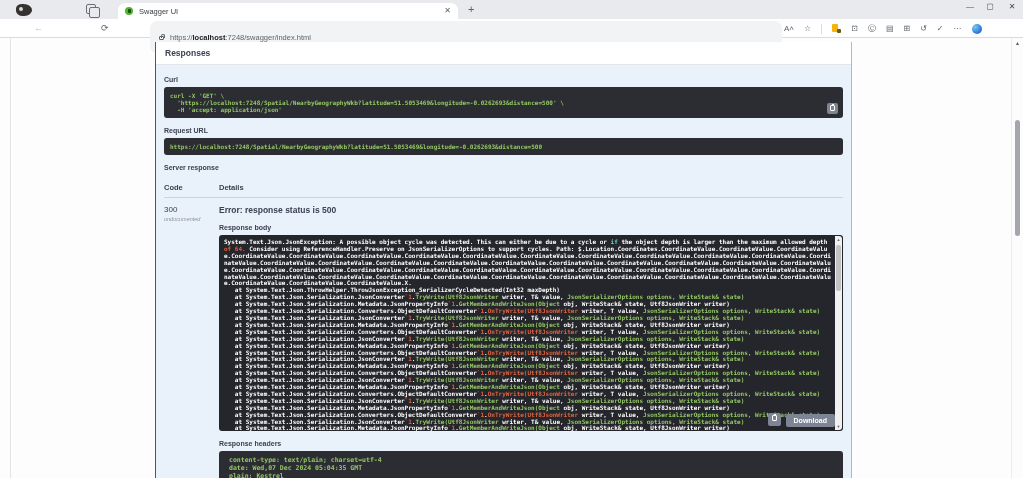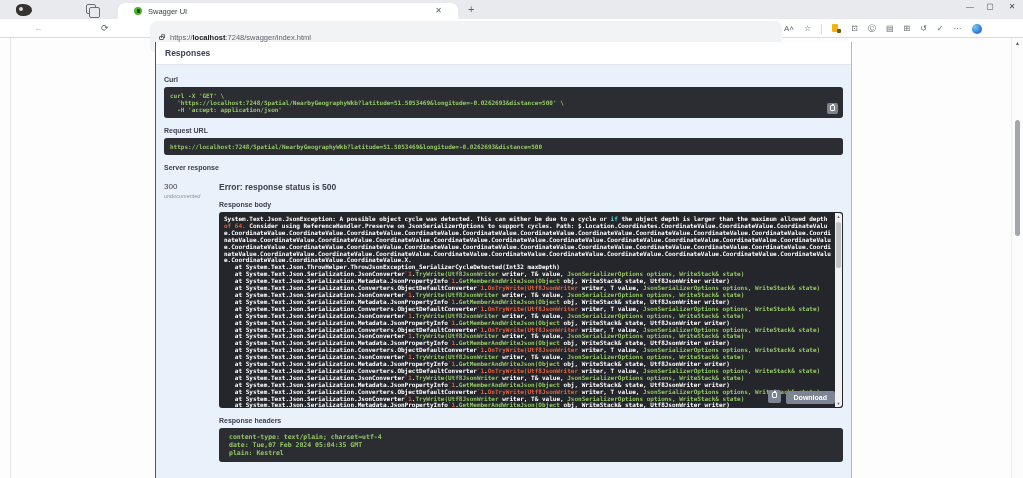--- a/index.html
+++ b/index.html
@@ -10,21 +10,21 @@
   .tabbar { position:absolute; top:0; left:0; right:0; height:19px; background:#e8eaee; }
   .pinned-icon-1 { position:absolute; left:16px; top:4px; width:16px; height:12px; background:#35322f;
                    border-radius:40% 55% 50% 45%; }
   .pinned-icon-1::after { content:""; position:absolute; left:3px; top:3px; width:4px; height:4px;
                    background:#d9d9d9; border-radius:50%; }
   .pinned-icon-2 { position:absolute; left:86px; top:4px; width:10px; height:10px;
                    border:1px solid #6a6f76; border-radius:2px; background:#e8eaee; }
   .pinned-icon-2::after { content:""; position:absolute; left:2px; top:2px; width:9px; height:9px;
                    border:1px solid #6a6f76; border-radius:2px; background:#e8eaee; }
   .tab { position:absolute; left:118px; top:3px; width:340px; height:16px; background:#fff;
-         border-radius:7px 7px 0 0; display:flex; align-items:center; padding:0 16px; }
+         border-radius:7px 7px 0 0; display:flex; align-items:center; padding:0 7px; }
   .favicon { width:8px; height:8px; border-radius:50%; background:#4fb52e; margin-right:6px; position:relative; flex:none; }
   .favicon::after { content:""; position:absolute; left:2.5px; top:2px; width:3px; height:4px; background:#1d4d10; border-radius:1px; }
   .tab-title { font-size:7.5px; color:#3c4043; flex:1; white-space:nowrap; overflow:hidden; }
   .tab-close { font-size:8px; color:#5f6368; line-height:8px; }
   .newtab { position:absolute; left:468px; top:3px; font-size:11px; color:#5f6368; }
   .winctl { position:absolute; top:2px; font-size:8px; color:#46494d; width:14px; text-align:center; }
 
   .toolbar { position:absolute; top:19px; left:0; right:0; height:19px; background:#fff; border-bottom:1px solid #d8dbdf; }
   .nav-glyph { position:absolute; top:4px; font-size:9px; line-height:10px; color:#5f6368; }
   .addressbar { position:absolute; left:150px; top:2px; width:632px; height:32px; background:#f1f3f4;
@@ -158,20 +158,24 @@
         </span>
     </div>
 
     <div class="lbl">Request URL</div>
     <div class="codeblock">
       <div class="cline">https://localhost:7248/Spatial/NearbyGeographyWkb?latitude=51.5053469&amp;longitude=-0.0262693&amp;distance=500</div>
     </div>
 
     <div class="lbl">Server response</div>
 
+    <div class="tbl-head">
+      <div class="col-code">Code</div>
+      <div>Details</div>
+    </div>
 
     <div class="resp-row">
       <div class="col-code">
         <div class="code-num">300</div>
         <div class="code-note">undocumented</div>
       </div>
       <div class="details-col">
         <div class="err-text">Error: response status is 500</div>
 
         <div class="lbl">Response body</div>
@@ -207,20 +211,20 @@
           </div>
           <span class="copy-btn">
               <span class="clip-glyph"></span>
             </span>
           <button class="dl-btn">Download</button>
         </div>
 
         <div class="lbl">Response headers</div>
         <div class="hdrsblock">
           <div>content-type: text/plain; charset=utf-4</div>
-          <div>date: Tue,07 Feb 2024 05:04:35 GMT</div>
+          <div>date: Wed,07 Dec 2024 05:04:35 GMT</div>
           <div>plain: Kestrel</div>
         </div>
       </div>
     </div>
   </div>
 
 </div>
 
 </body></html>

